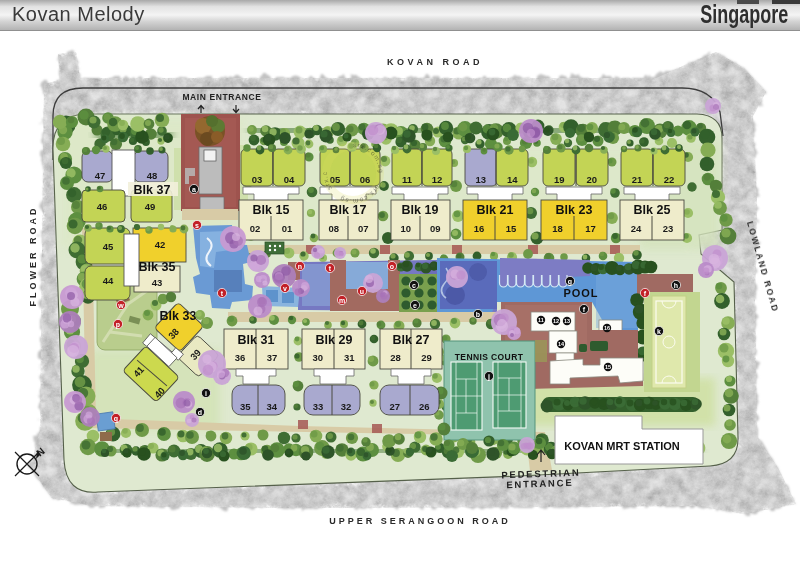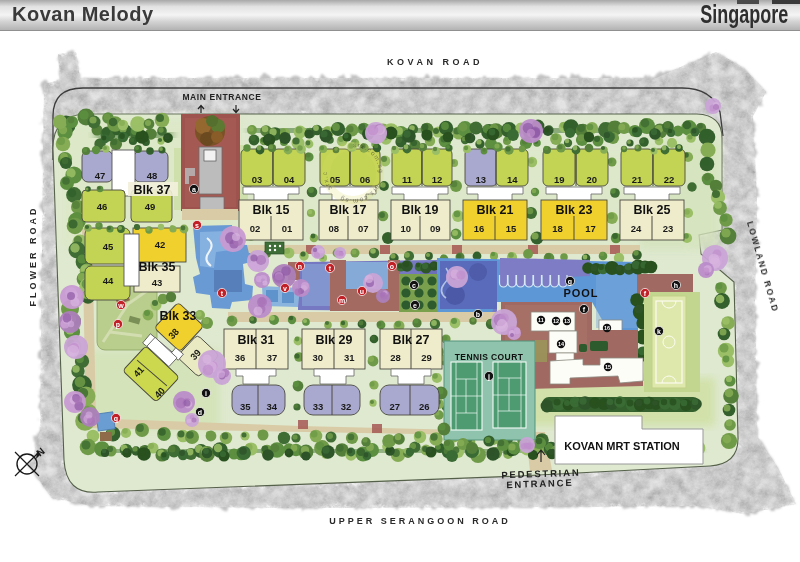--- a/index.html
+++ b/index.html
@@ -1,16 +1,16 @@
 <!DOCTYPE html>
 <html><head><meta charset="utf-8"><style>
 html,body{margin:0;padding:0;background:#fff;width:800px;height:562px;overflow:hidden;}
 *{font-family:"Liberation Sans",sans-serif;}
 #hdr{position:absolute;left:0;top:0;width:800px;height:30px;background:linear-gradient(180deg,#a8a8a8 0%,#e2e2e2 22%,#f4f4f4 50%,#d3d3d3 72%,#b3b3b3 100%);border-bottom:1px solid #909090;}
-#ttl{position:absolute;left:12px;top:3px;font-size:20px;font-weight:bold;color:#3a3a3a;letter-spacing:0.5px;}
+#ttl{position:absolute;left:12px;top:3px;font-size:20px;font-weight:normal;color:#3a3a3a;letter-spacing:0.5px;}
 #sg{position:absolute;right:12px;top:0px;font-size:25px;font-weight:bold;color:#2f2f2f;transform:scaleX(0.72);transform-origin:right;}
 </style></head><body>
 
 <div id="hdr"></div>
 
 <div id="ttl">Kovan Melody</div>
 
 <div id="sg">Singapore</div>
 <svg width="800" height="562" viewBox="0 0 800 562" style="position:absolute;left:0;top:0">
 <defs>

